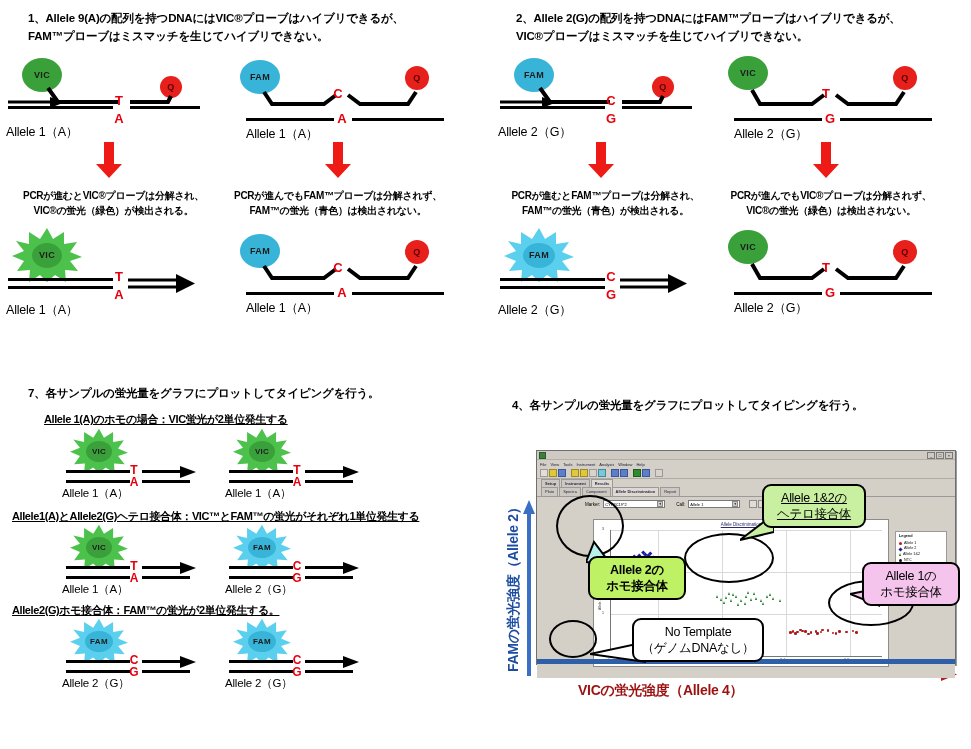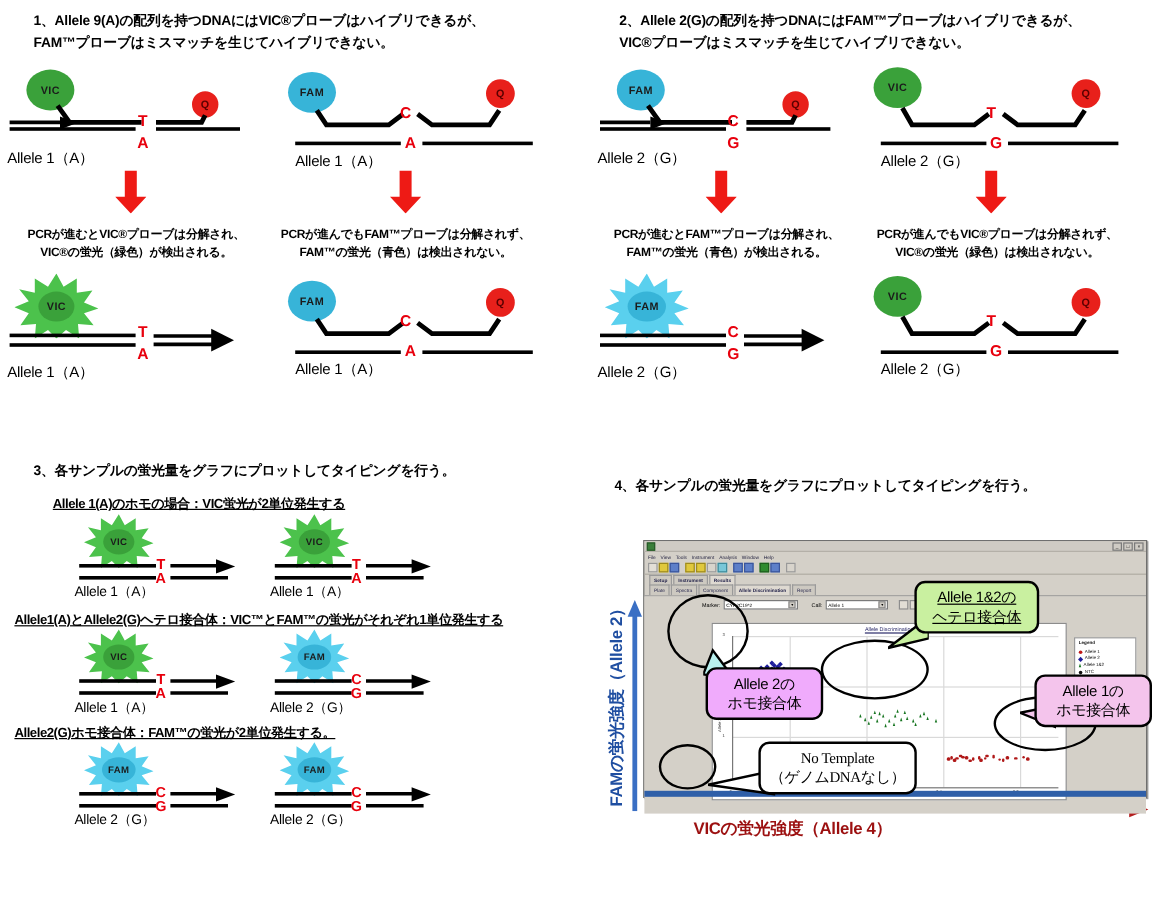--- a/index.html
+++ b/index.html
@@ -179,23 +179,23 @@
   }
 
   
   .callout {
     position:absolute; border:2px solid #000; border-radius:9px;
     font-size:12.5px; line-height:1.28; text-align:center;
     padding:4px 7px; white-space:pre-line; letter-spacing:-0.3px;
     background:#fff;
   }
   .callout.green { background:#c9f0a0; }
-  .callout.cyan  { background:#f0abfc; }
+  .callout.cyan  { background:#bef264;font-weight:bold; }
   .callout.pink  { background:#f4c4ec; }
-  .callout.white { background:#fff;font-family:Liberation Serif, serif; }
+  .callout.white { background:#fff; }
 
   
   .axis-name-x {
     position:absolute; color:#9c1010; font-size:14px; font-weight:bold;
     white-space:nowrap; letter-spacing:-0.3px;
   }
   .axis-name-y {
     position:absolute; color:#1f4ea1; font-size:14px; font-weight:bold;
     white-space:nowrap; letter-spacing:-0.3px;
     transform: rotate(-90deg); transform-origin: left top;
@@ -369,21 +369,21 @@
     <polyline points="24,38 32,52 84,52 96,43" fill="none" stroke="#000" stroke-width="4"></polyline>
     <polyline points="108,43 120,52 168,52 176,40" fill="none" stroke="#000" stroke-width="4"></polyline>
   </svg>
   <div class="base" style="left:92px; top:35px;">T</div>
   <div class="strand" style="left:6px; top:66px; width:88px;"></div>
   <div class="strand" style="left:112px; top:66px; width:92px;"></div>
   <div class="base" style="left:96px; top:60px;">G</div>
   <div class="allele-label" style="left:6px; top:74px;">Allele 2（G）</div>
 </div>
 
-<div class="panel step-head" style="left:28px; top:385px;">3、各サンプルの蛍光量をグラフにプロットしてタイピングを行う。</div>
+<div class="panel step-head" style="left:28px; top:385px;">7、各サンプルの蛍光量をグラフにプロットしてタイピングを行う。</div>
 <div class="panel sub-head" style="left:12px; top:412px;margin-left:32px;">Allele 1(A)のホモの場合：VIC蛍光が2単位発生する</div>
 
 <div class="dna" style="left:62px; top:428px; width:170px; height:70px;">
   <div class="burst vic" style="left:8px; top:0px; width:58px; height:46px;">
     <svg width="58" height="46" viewBox="0 0 70 54">
       <polygon fill="#4cc24c" points="35,0 41,11 52,4 52,16 65,14 58,24 70,29 58,33 66,43 53,42 54,54 43,47 35,54 28,47 17,54 18,42 5,43 12,33 0,28 12,23 4,13 17,16 17,4 28,11"></polygon>
     </svg>
     <div class="inner" style="width:26px; height:21px; font-size:8px;">VIC</div>
   </div>
   <div class="strand" style="left:4px; top:42px; width:64px; height:3px;"></div>

